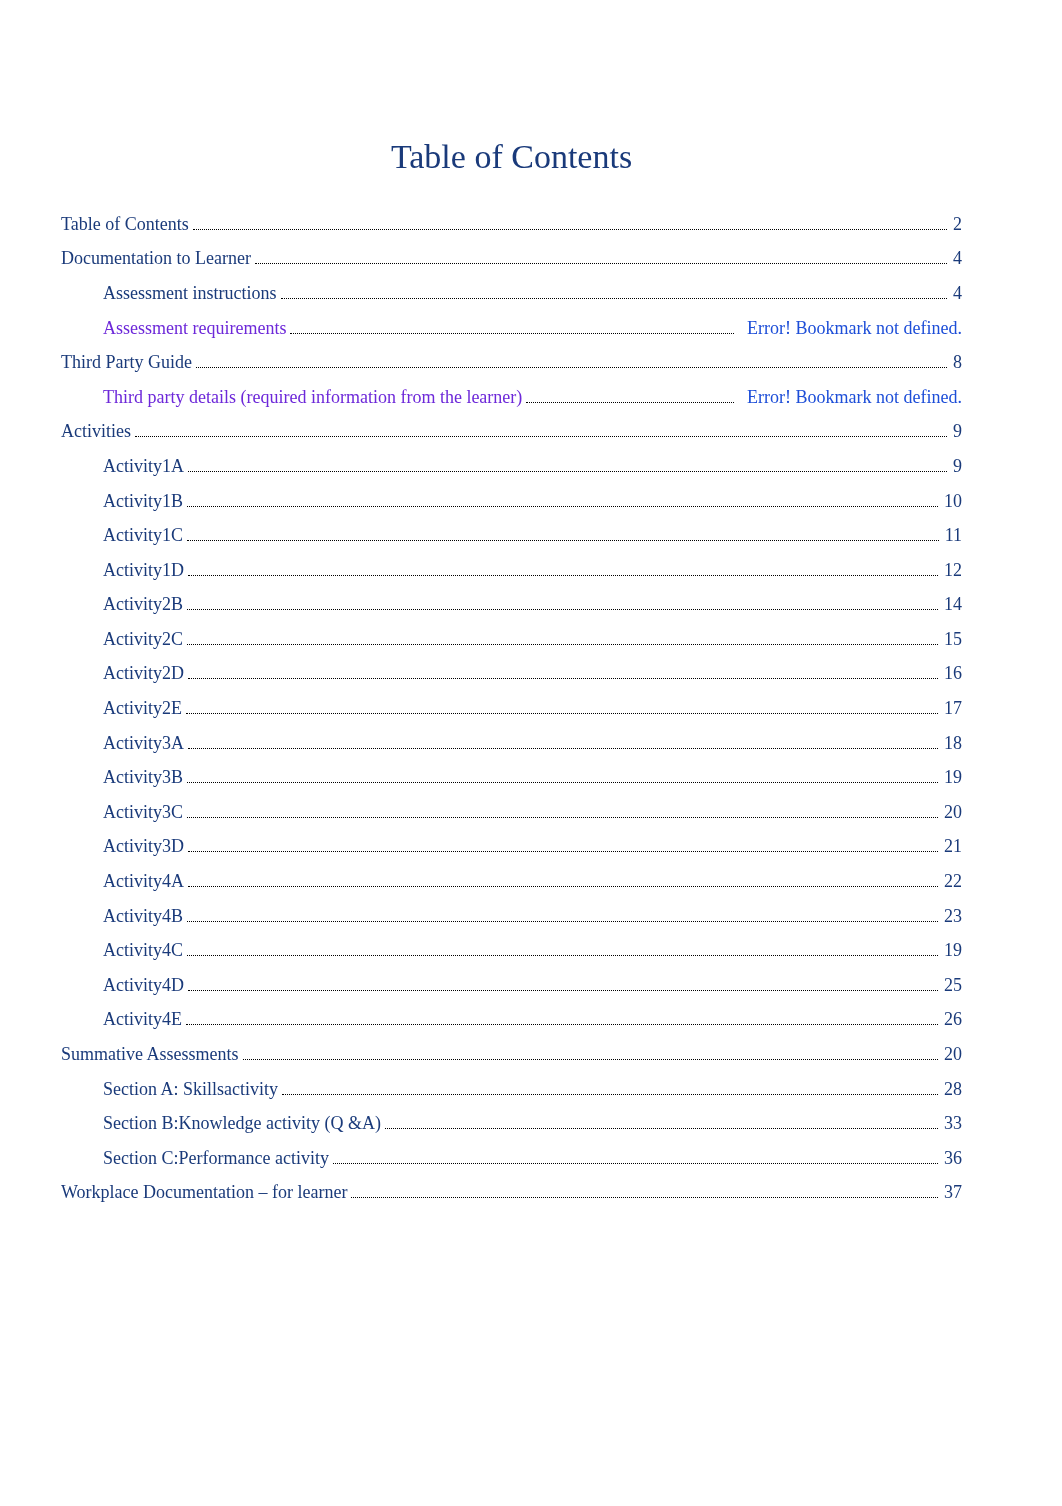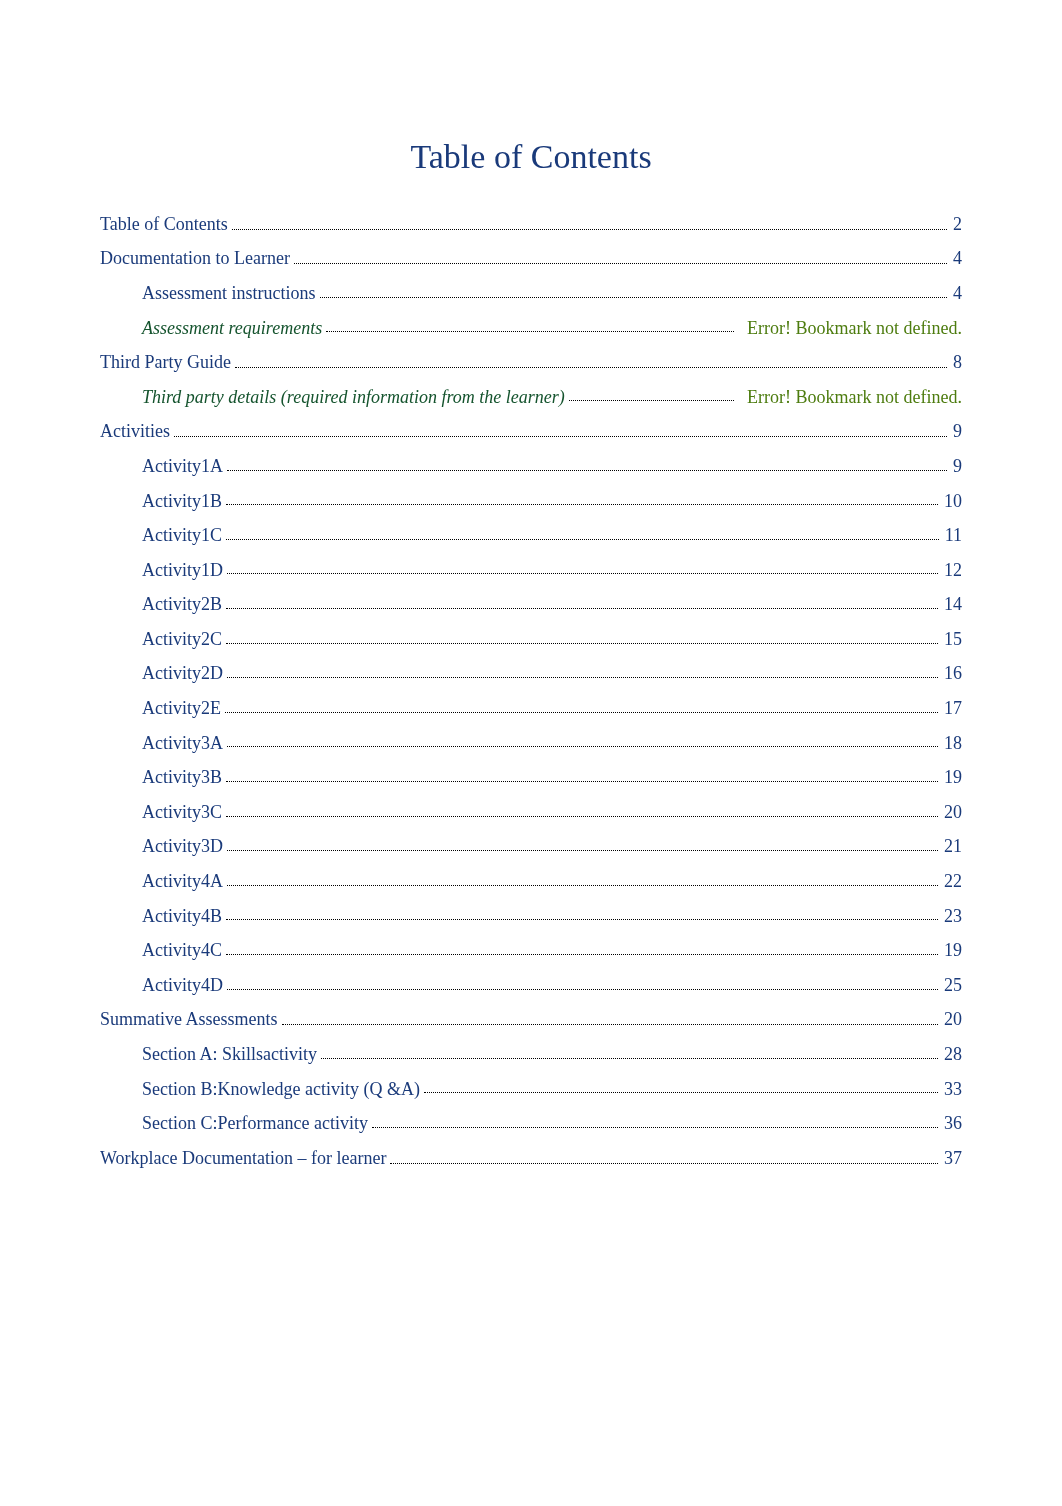--- a/index.html
+++ b/index.html
@@ -5,21 +5,21 @@
   html, body {
     margin: 0;
     padding: 0;
     background: #ffffff;
     font-family: "Times New Roman", Times, serif;
   }
   .page {
     width: 1062px;
     height: 1506px;
     box-sizing: border-box;
-    padding: 115px 100px 100px 100px;
+    padding: 115px 100px 100px 61px;
     background: #ffffff;
     position: relative;
   }
   .title {
     text-align: center;
     font-size: 34px;
     color: #1a3a7a;
     font-family: "Times New Roman", Times, serif;
     margin-bottom: 38px;
     font-weight: normal;
@@ -28,38 +28,38 @@
     font-size: 18px;
     line-height: 1.2;
   }
   .toc-entry {
     display: flex;
     align-items: baseline;
     white-space: nowrap;
     overflow: hidden;
     margin: 13px 0;
   }
-  .toc-entry.indent { padding-left: 42px; align-items: center; }
+  .toc-entry.indent { padding-left: 42px; }
   .toc-label {
     color: #1a3a7a;
     font-family: "Times New Roman", Times, serif;
   }
-  .toc-label.black { color: #14532d; font-style: italic; }
+  .toc-label.black { color: #6d28d9; }
   .toc-dots {
     flex: 1 1 auto;
     border-bottom: 1.5px dotted #000000;
     margin: 0 4px 4px 4px;
     height: 0.6em;
   }
   .toc-page {
     color: #1a3a7a;
     font-family: "Times New Roman", Times, serif;
     padding-left: 2px;
   }
-  .toc-page.black { color: #4d7c0f; margin-left: 7px; }
+  .toc-page.black { color: #1d4ed8; margin-left: 7px; }
 </style>
 </head>
 <body>
 
 <div class="page">
 
   <h1 class="title">Table of Contents</h1>
 
   <div class="toc" id="toc-container">
       <div class="toc-entry">
@@ -170,20 +170,25 @@
       <div class="toc-entry indent">
         <span class="toc-label">Activity4C</span>
         <span class="toc-dots"></span>
         <span class="toc-page">19</span>
       </div>
       <div class="toc-entry indent">
         <span class="toc-label">Activity4D</span>
         <span class="toc-dots"></span>
         <span class="toc-page">25</span>
       </div>
+      <div class="toc-entry indent">
+        <span class="toc-label">Activity4E</span>
+        <span class="toc-dots"></span>
+        <span class="toc-page">26</span>
+      </div>
       <div class="toc-entry">
         <span class="toc-label">Summative Assessments</span>
         <span class="toc-dots"></span>
         <span class="toc-page">20</span>
       </div>
       <div class="toc-entry indent">
         <span class="toc-label">Section A: Skillsactivity</span>
         <span class="toc-dots"></span>
         <span class="toc-page">28</span>
       </div>

